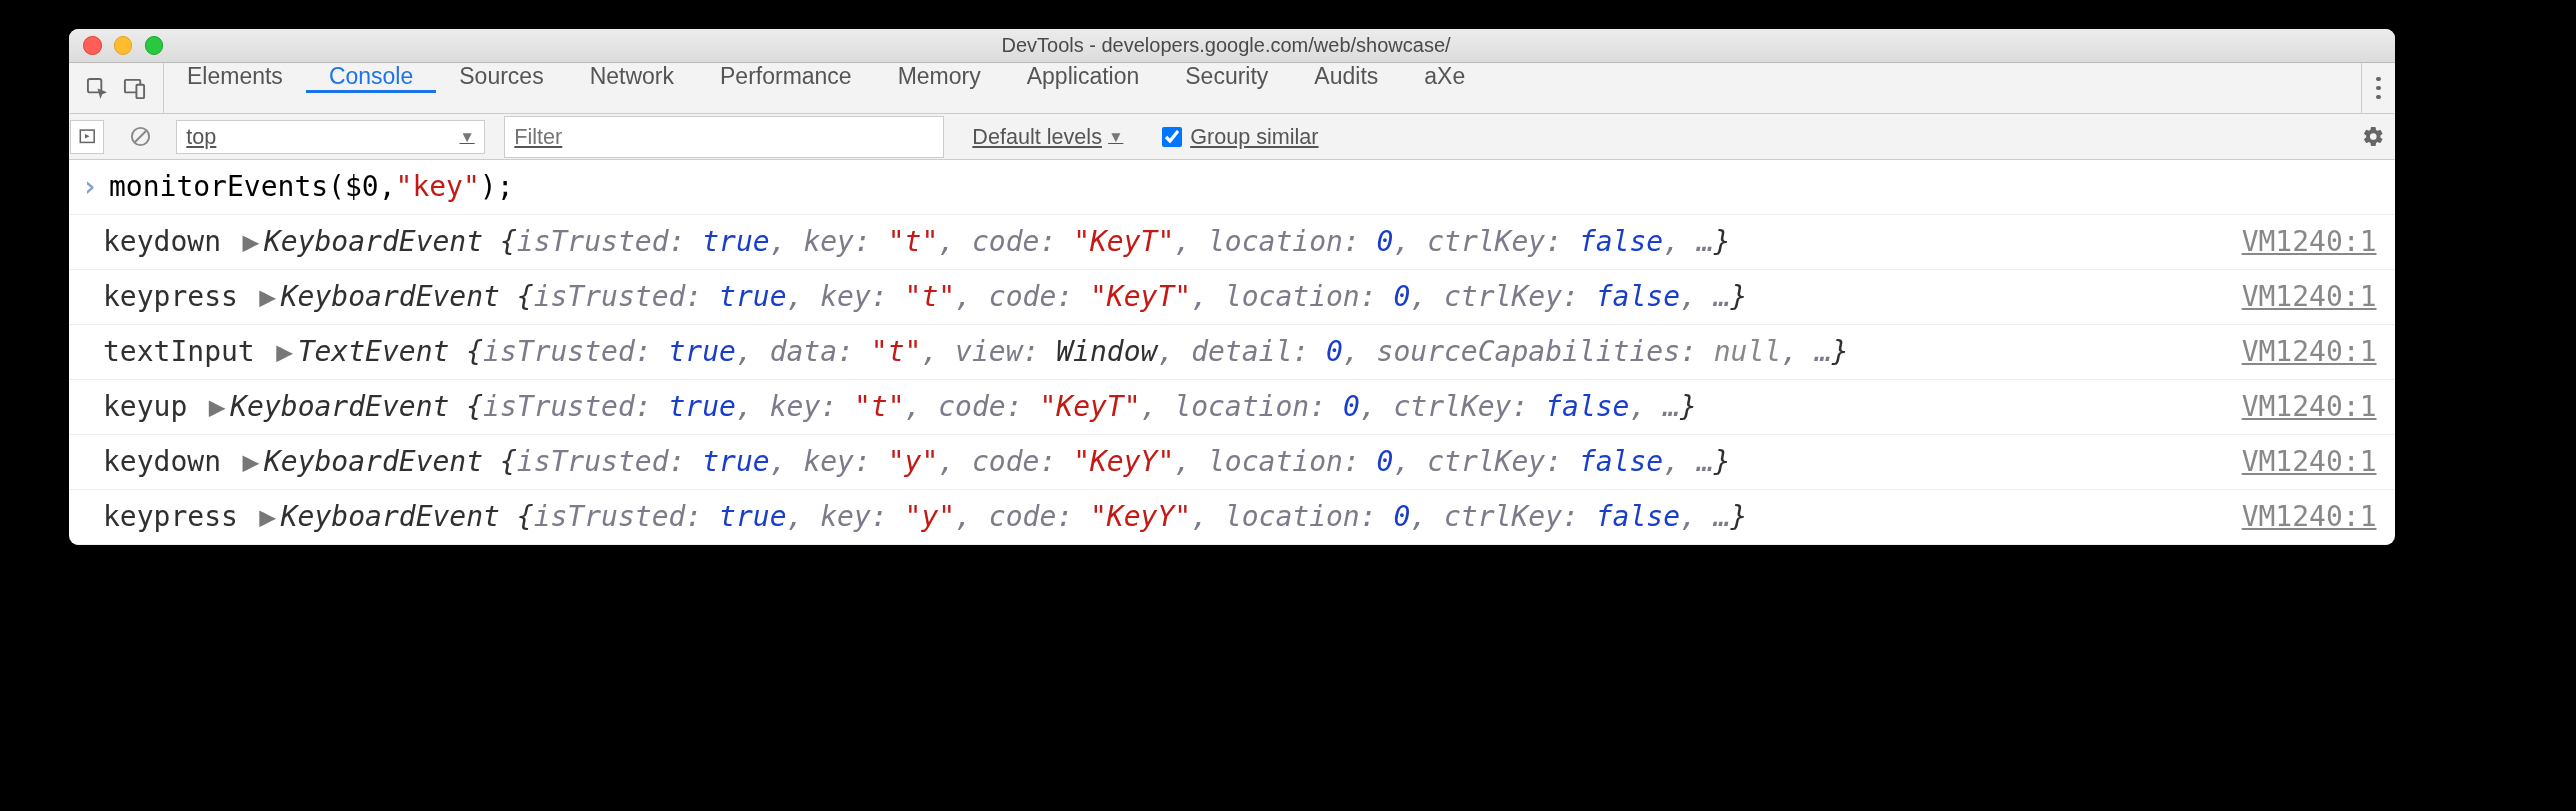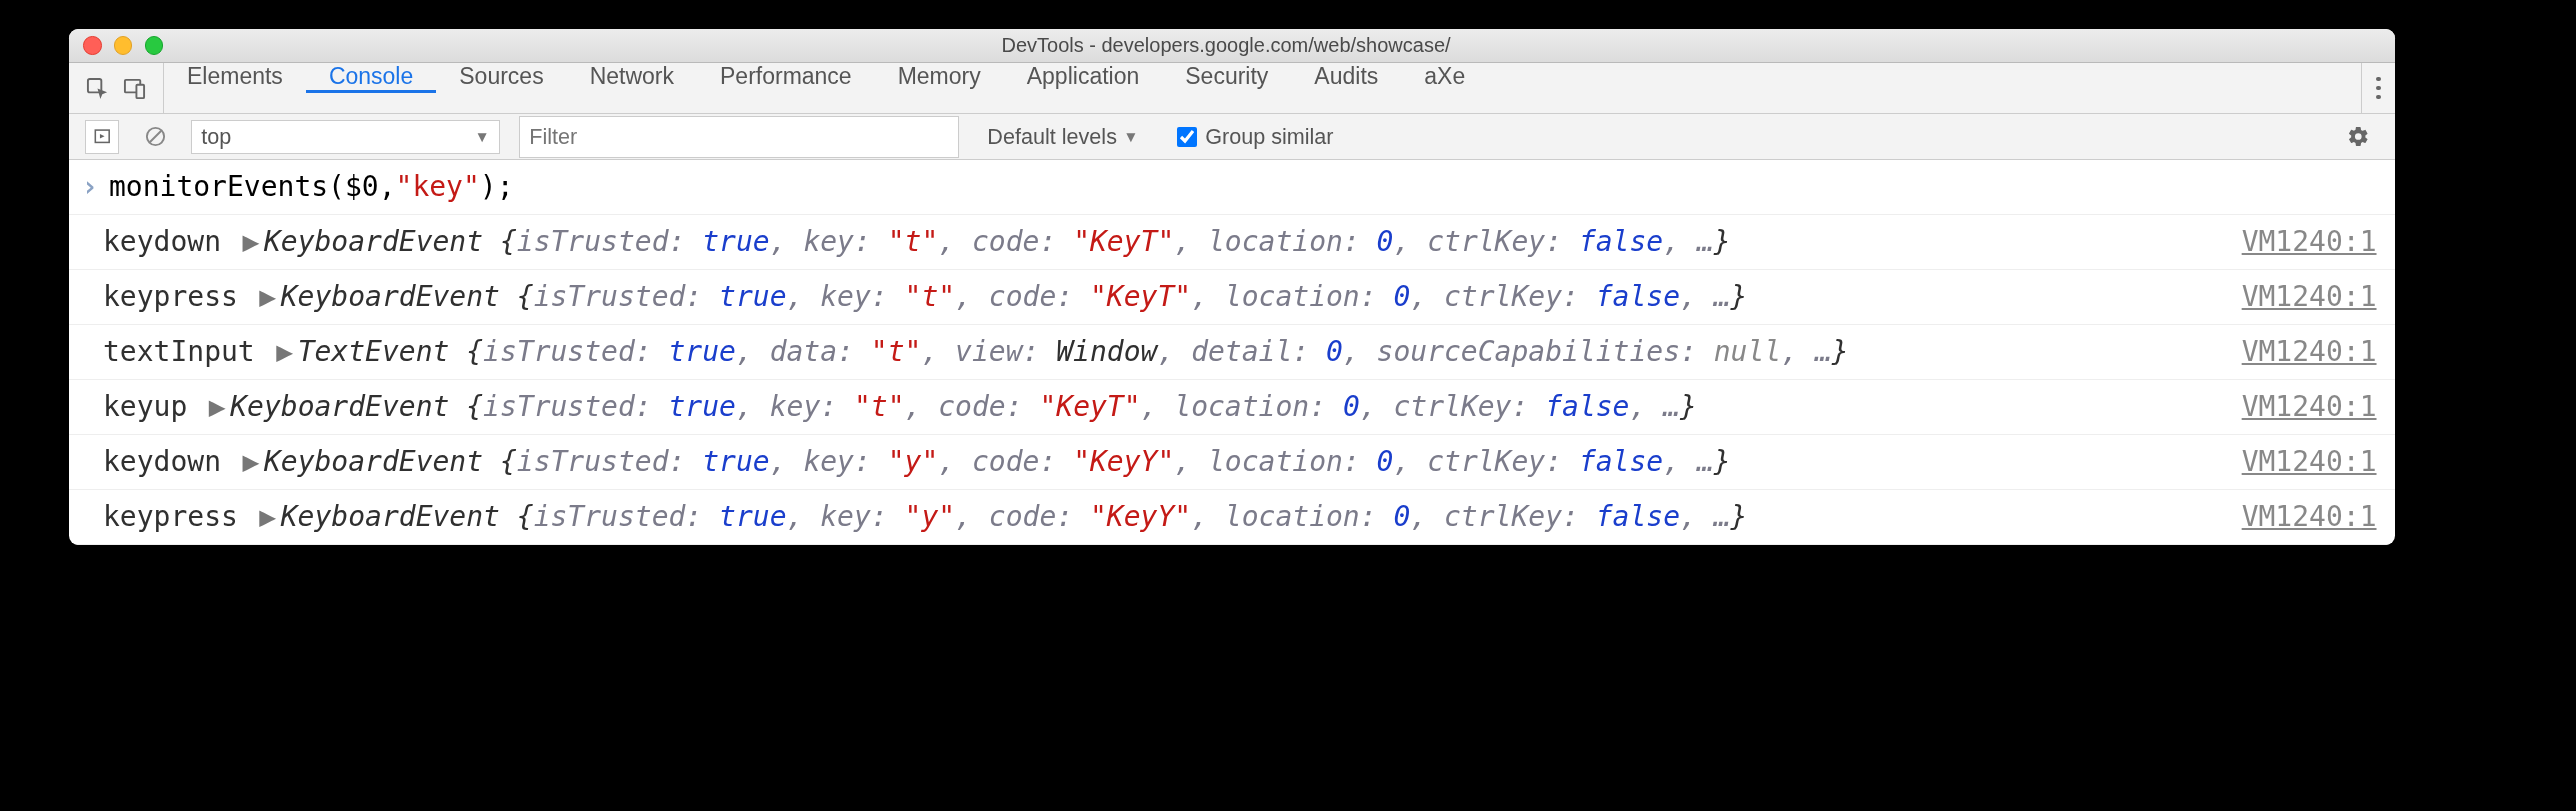--- a/index.html
+++ b/index.html
@@ -82,24 +82,25 @@
     border-left: 0.8px solid #ccc;
   }
   .kebab { display:flex; flex-direction:column; gap:4.6px;}
   .kebab span{width:4.6px;height:4.6px;border-radius:50%;background:#666;}
   .toolbar {
     height: 46px;
     background: #f3f3f3;
     border-bottom: 0.8px solid #ccc;
     display: flex;
     align-items: center;
-    padding: 0 16px;
+    padding: 0 1px;
     gap: 19px;
     font-size: 21.6px;
     color: #555;
+    text-decoration: underline;
   }
   .toolbar .btn {
     width: 34px; height: 34px;
     display:flex;align-items:center;justify-content:center;
     border:0.8px solid transparent;
     cursor:pointer;
   }
   .toolbar .select {
     width: 309px; height: 34px;
     background: #fff;

